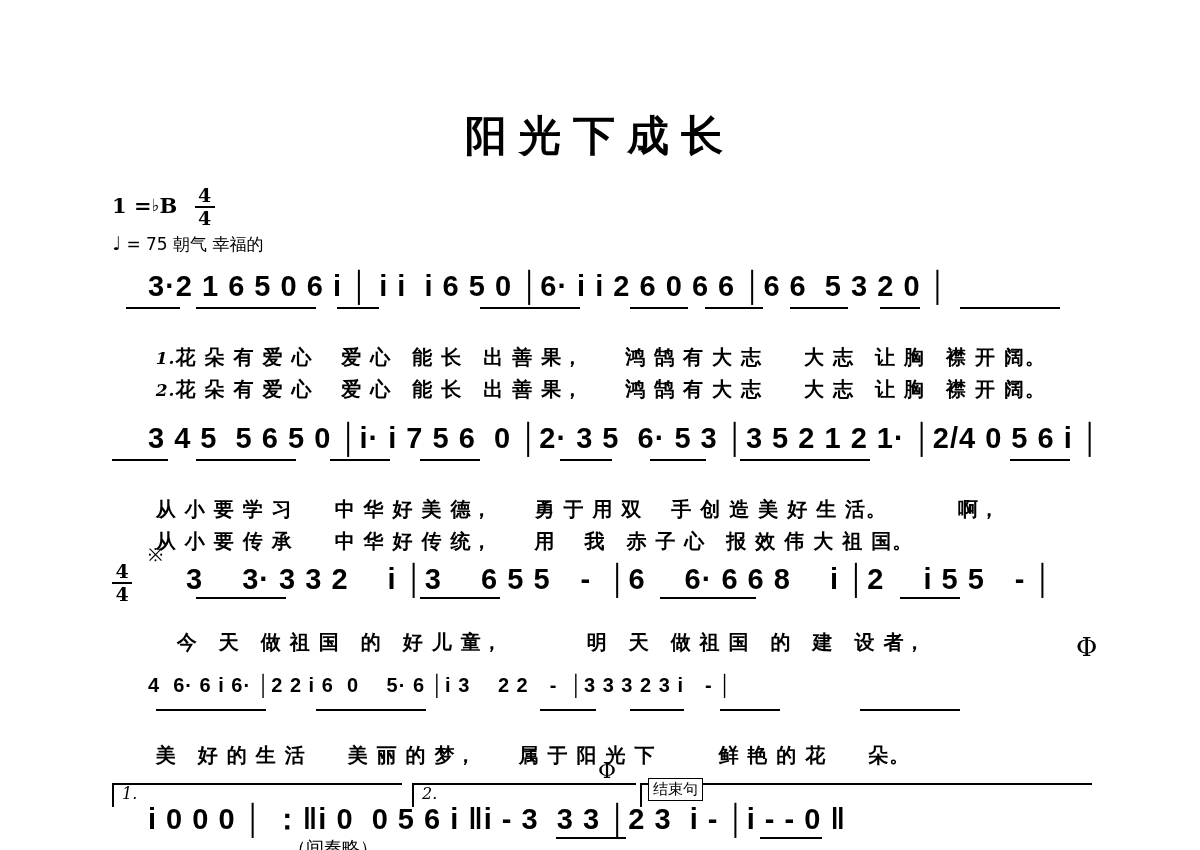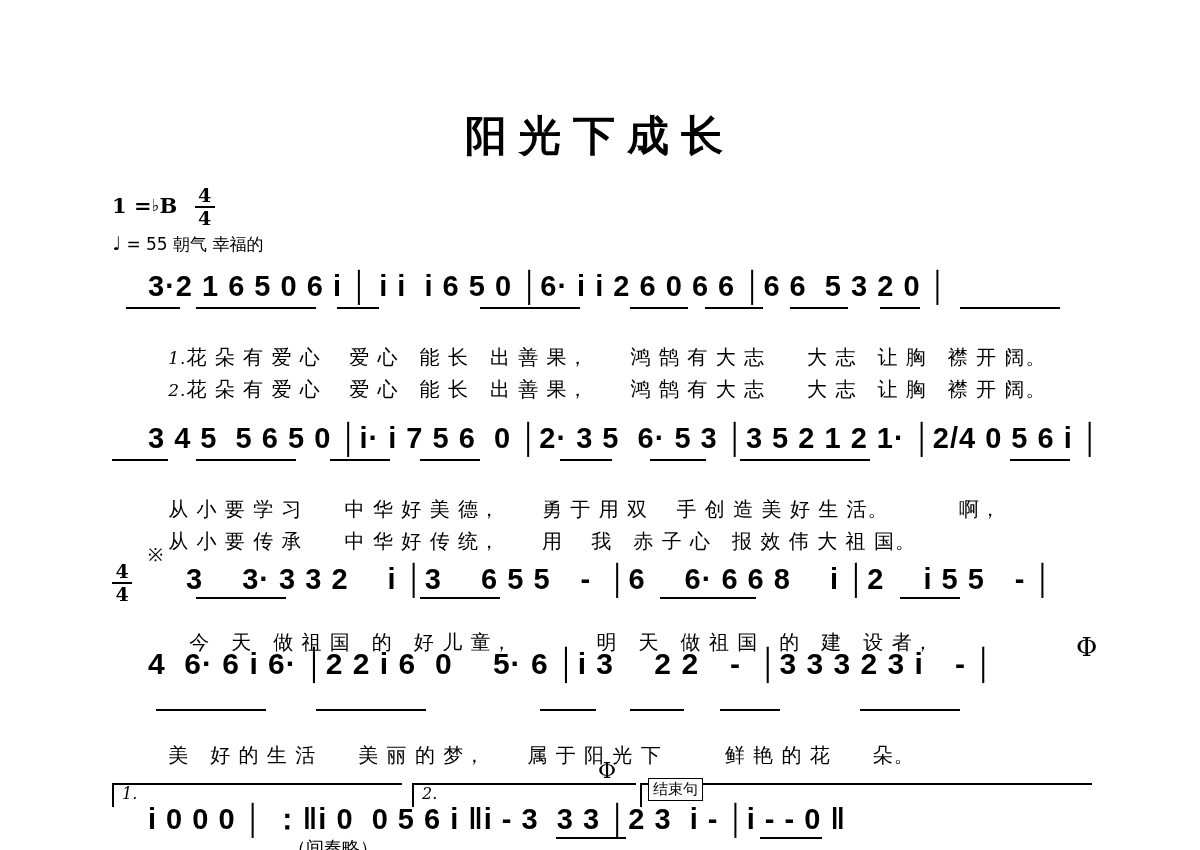--- a/index.html
+++ b/index.html
@@ -98,25 +98,26 @@
     width: 1000px;
     font-family: Liberation Sans, sans-serif;
     font-size: 27px;
     font-weight: bold;
     white-space: pre;
     letter-spacing: 0px;
     margin-left: 40px;
   }
   .lyric {
     position: absolute;
-    left: 124px;
+    left: 108px;
     width: 1010px;
     font-family: "DejaVu Sans", sans-serif;
     font-size: 20px;
     white-space: pre;
+    font-weight: bold;
   }
   .lyric .idx {
     font-family: "DejaVu Serif", serif;
     font-style: italic;
     font-size: 17px;
   }
   .seg { position: absolute; background: #000; }
 
   
   .endbox {
@@ -166,21 +167,21 @@
     <span>1 =<span class="flat">♭</span>B</span>
     <span class="meter">
       <span class="num">4</span>
       <span class="bar"></span>
       <span class="den">4</span>
     </span>
   </div>
 
   <div class="tempo">
     <span class="qnote">♩</span>
-    <span>= 55</span>
+    <span>= 75</span>
     <span>朝气 幸福的</span>
   </div>
 
   <div class="system" style="top:0">
     <div class="notes" style="top:270px; font-size:29px; letter-spacing:1px;">3·2 1 6 5 0 6 i │ i i  i 6 5 0 │6· i i 2 6 0 6 6 │6 6  5 3 2 0 │</div>
 
     <div class="seg" style="left:126px; top:307px; width:54px; height:2px;"></div>
     <div class="seg" style="left:196px; top:307px; width:120px; height:2px;"></div>
     <div class="seg" style="left:337px; top:307px; width:42px; height:2px;"></div>
     <div class="seg" style="left:480px; top:307px; width:100px; height:2px;"></div>
@@ -237,21 +238,21 @@
     <div class="seg" style="left:900px; top:597px; width:60px; height:2px;"></div>
 
     <div class="lyric" style="top:605px; letter-spacing:1px;">
       <span>　今　天　做 祖 国　的　好 儿 童，　　　　明　天　做 祖 国　的　建　设 者，</span>
     </div>
   </div>
 
   <div class="system" style="top:0">
     <div class="coda" style="left:1076px; top:632px;">Φ</div>
 
-    <div class="notes" style="top:644px; font-size:30px; letter-spacing:1px;">4  6· 6 i 6· │2 2 i 6  0　 5· 6 │i 3　 2 2　-  │3 3 3 2 3 i　- │</div>
+    <div class="notes" style="top:672px; font-size:20px; letter-spacing:1px;">4  6· 6 i 6· │2 2 i 6  0　 5· 6 │i 3　 2 2　-  │3 3 3 2 3 i　- │</div>
 
     <div class="seg" style="left:156px; top:709px; width:110px; height:2px;"></div>
     <div class="seg" style="left:316px; top:709px; width:110px; height:2px;"></div>
     <div class="seg" style="left:540px; top:709px; width:56px; height:2px;"></div>
     <div class="seg" style="left:630px; top:709px; width:54px; height:2px;"></div>
     <div class="seg" style="left:720px; top:709px; width:60px; height:2px;"></div>
     <div class="seg" style="left:860px; top:709px; width:100px; height:2px;"></div>
 
     <div class="lyric" style="top:718px; letter-spacing:1px;">
       <span>美　好 的 生 活　　美 丽 的 梦，　　属 于 阳 光 下　　　鲜 艳 的 花　　朵。</span>

